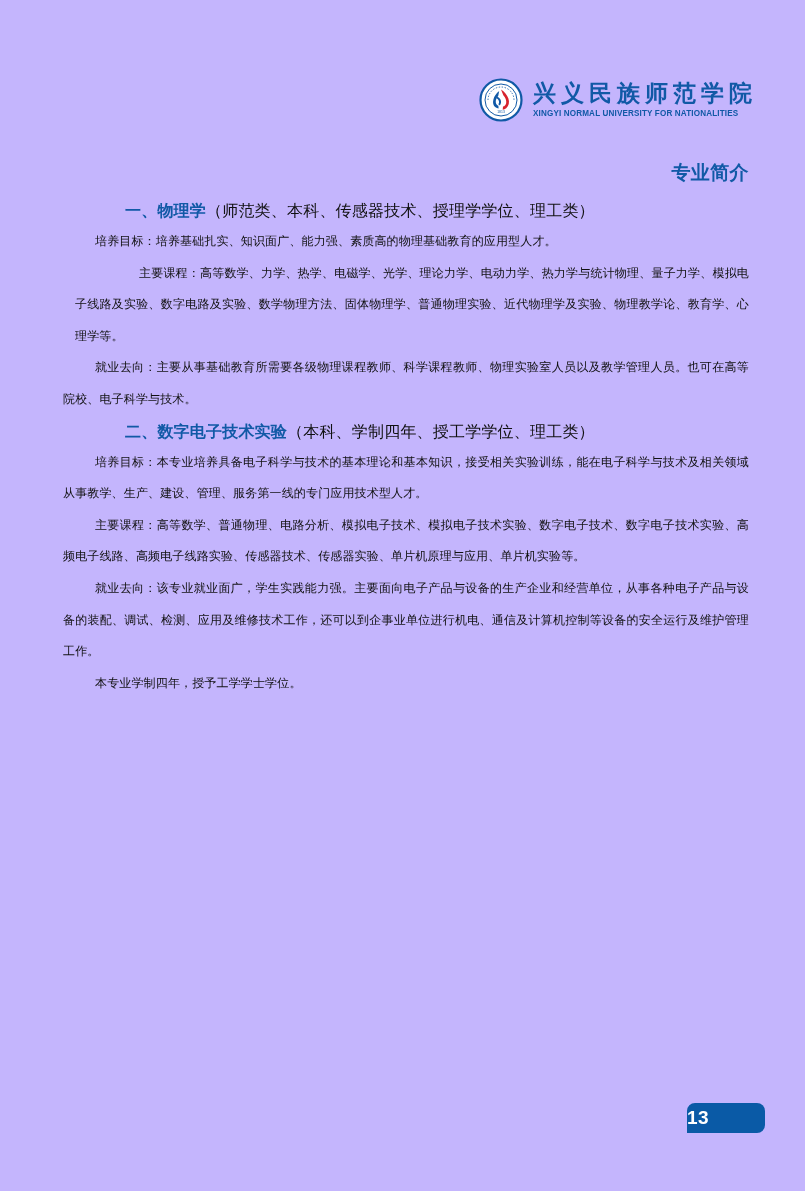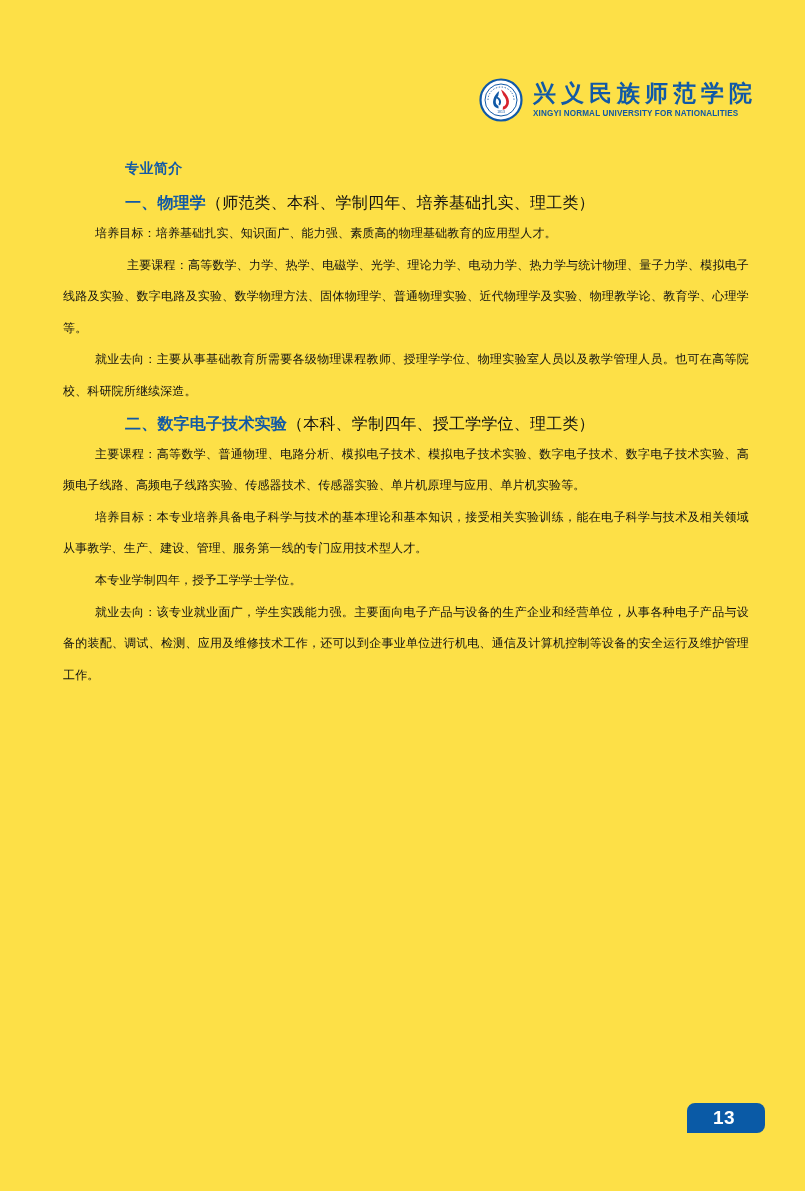--- a/index.html
+++ b/index.html
@@ -7,21 +7,21 @@
     padding: 0;
     background: #ffffff;
   }
   body {
     font-family: "Liberation Sans", "DejaVu Sans", sans-serif;
   }
   .page {
     position: relative;
     width: 805px;
     height: 1191px;
-    background: #fde047;
+    background: #c4b5fd;
     overflow: hidden;
     box-sizing: border-box;
   }
 
   
   .header {
     position: absolute;
     top: 78px;
     right: 48px;
     display: flex;
@@ -64,25 +64,26 @@
   
   .content {
     position: absolute;
     left: 63px;
     top: 160px;
     width: 686px;
   }
 
   .sec-title {
     font-family: "DejaVu Sans", sans-serif;
-    font-size: 14px;
+    font-size: 19px;
     font-weight: 700;
     color: #1159a6;
     margin: 0 0 9px 62px;
     letter-spacing: 0.4px;
+    text-align: right;
   }
 
   .heading {
     font-family: "DejaVu Sans", sans-serif;
     font-size: 16px;
     line-height: 31px;
     color: #1a1a1a;
     margin: 0 0 0 62px;
     white-space: nowrap;
     letter-spacing: 0.2px;
@@ -102,38 +103,38 @@
     line-height: 31.6px;
     color: #111111;
     margin: 0;
     text-align: justify;
     text-align-last: left;
     text-justify: inter-character;
     letter-spacing: 0.15px;
     word-break: break-all;
   }
   p.indent1 { text-indent: 32px; }
-  p.indent2 { text-indent: 64px; }
+  p.indent2 { text-indent: 64px; margin-left: 12px; }
 
   
   .page-badge {
     position: absolute;
     right: 40px;
     bottom: 58px;
     width: 78px;
     height: 30px;
     background: #0a5aa6;
     border-radius: 8px 8px 8px 0;
     color: #ffffff;
     font-family: "Liberation Sans", sans-serif;
     font-size: 19px;
     font-weight: 700;
     display: flex;
     align-items: center;
-    padding-left: 26px;
+    padding-left: 0;
     box-sizing: border-box;
     letter-spacing: 0.5px;
   }
 </style>
 </head>
 <body>
 
 <div class="page">
 
   <div class="header">
@@ -152,32 +153,32 @@
       <div class="logo-cn">兴义民族师范学院</div>
       <div class="logo-en">XINGYI NORMAL UNIVERSITY FOR NATIONALITIES</div>
     </div>
   </div>
 
   <div class="content">
 
     <div class="sec-title">专业简介</div>
 
     <div class="heading">
-      <span class="hl">一、</span><span class="hl">物理学</span><span class="rest">（师范类、本科、学制四年、培养基础扎实、理工类）</span>
+      <span class="hl">一、</span><span class="hl">物理学</span><span class="rest">（师范类、本科、传感器技术、授理学学位、理工类）</span>
     </div>
     <p class="para indent1">培养目标：培养基础扎实、知识面广、能力强、素质高的物理基础教育的应用型人才。</p>
     <p class="para indent2">主要课程：高等数学、力学、热学、电磁学、光学、理论力学、电动力学、热力学与统计物理、量子力学、模拟电子线路及实验、数字电路及实验、数学物理方法、固体物理学、普通物理实验、近代物理学及实验、物理教学论、教育学、心理学等。</p>
-    <p class="para indent1">就业去向：主要从事基础教育所需要各级物理课程教师、授理学学位、物理实验室人员以及教学管理人员。也可在高等院校、科研院所继续深造。</p>
+    <p class="para indent1">就业去向：主要从事基础教育所需要各级物理课程教师、科学课程教师、物理实验室人员以及教学管理人员。也可在高等院校、电子科学与技术。</p>
 
     <div class="heading">
       <span class="hl">二、</span><span class="hl">数字电子技术实验</span><span class="rest">（本科、学制四年、授工学学位、理工类）</span>
     </div>
+    <p class="para indent1">培养目标：本专业培养具备电子科学与技术的基本理论和基本知识，接受相关实验训练，能在电子科学与技术及相关领域从事教学、生产、建设、管理、服务第一线的专门应用技术型人才。</p>
     <p class="para indent1">主要课程：高等数学、普通物理、电路分析、模拟电子技术、模拟电子技术实验、数字电子技术、数字电子技术实验、高频电子线路、高频电子线路实验、传感器技术、传感器实验、单片机原理与应用、单片机实验等。</p>
-    <p class="para indent1">培养目标：本专业培养具备电子科学与技术的基本理论和基本知识，接受相关实验训练，能在电子科学与技术及相关领域从事教学、生产、建设、管理、服务第一线的专门应用技术型人才。</p>
+    <p class="para indent1">就业去向：该专业就业面广，学生实践能力强。主要面向电子产品与设备的生产企业和经营单位，从事各种电子产品与设备的装配、调试、检测、应用及维修技术工作，还可以到企事业单位进行机电、通信及计算机控制等设备的安全运行及维护管理工作。</p>
     <p class="para indent1">本专业学制四年，授予工学学士学位。</p>
-    <p class="para indent1">就业去向：该专业就业面广，学生实践能力强。主要面向电子产品与设备的生产企业和经营单位，从事各种电子产品与设备的装配、调试、检测、应用及维修技术工作，还可以到企事业单位进行机电、通信及计算机控制等设备的安全运行及维护管理工作。</p>
 
 
   </div>
 
   <div class="page-badge">13</div>
 
 </div>
 
 </body></html>

